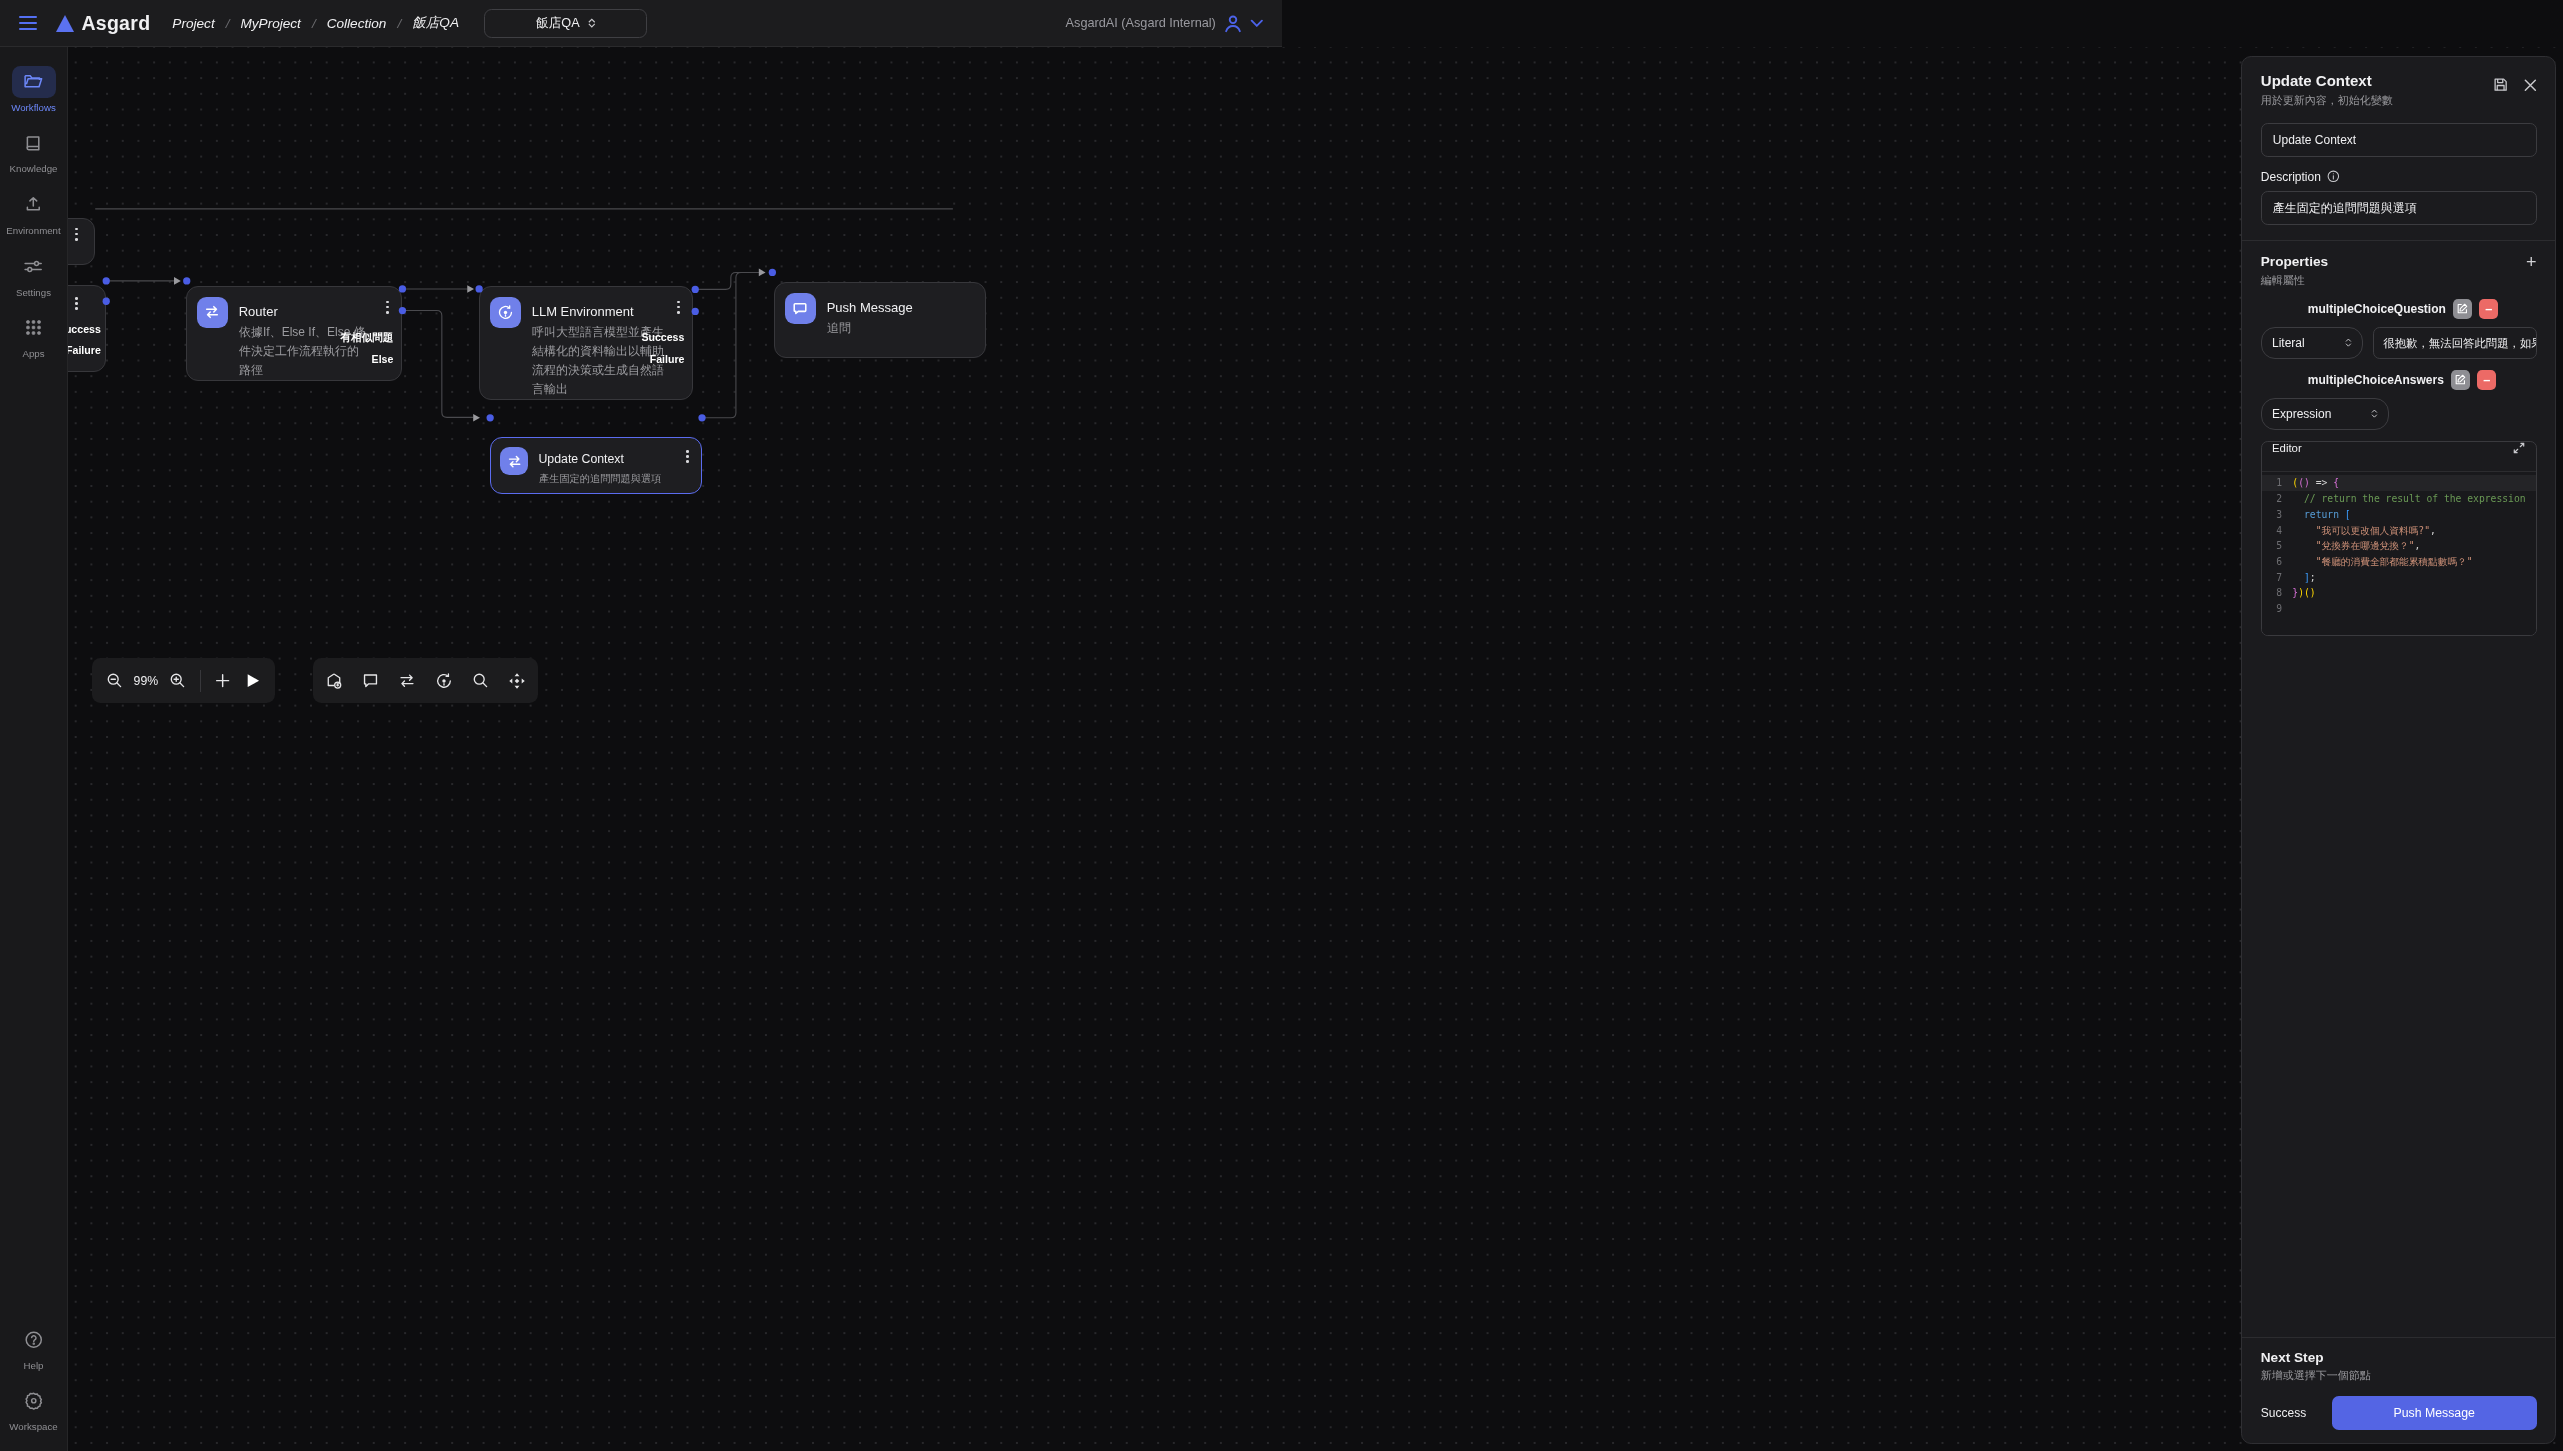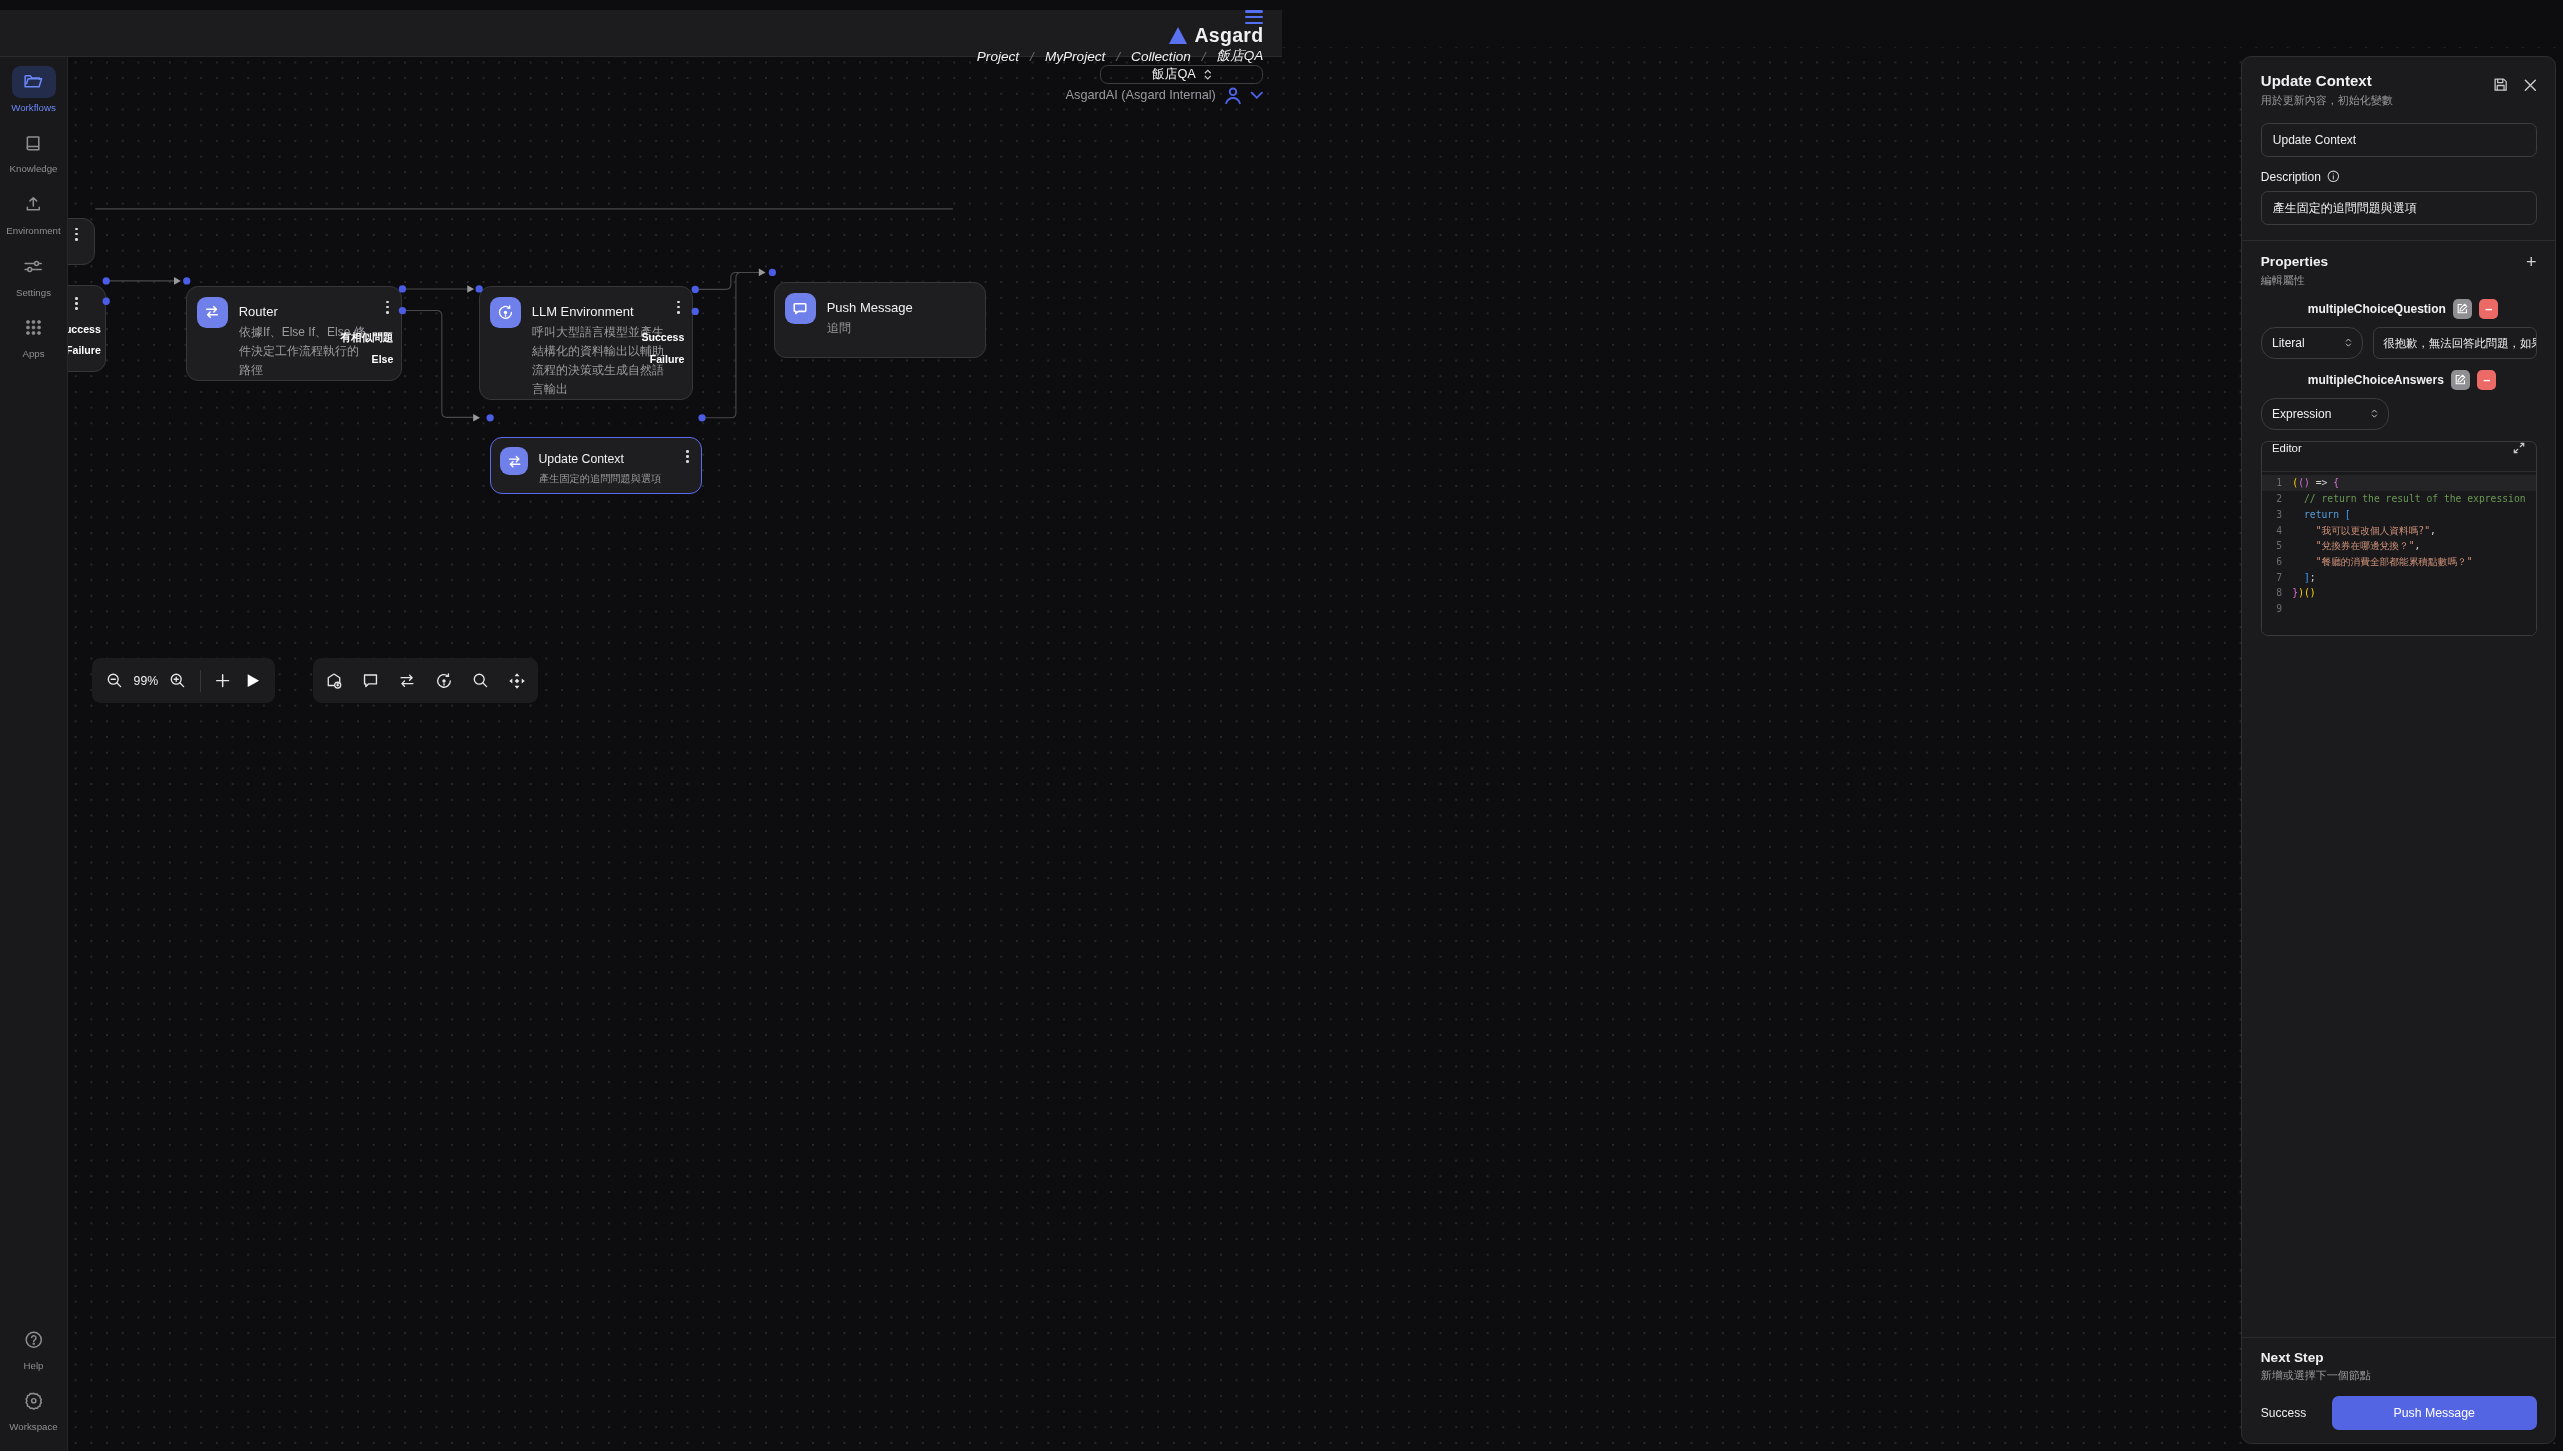--- a/index.html
+++ b/index.html
@@ -1,21 +1,21 @@
 <!DOCTYPE html>
 <html style="font-size:13.6px"><head>
 <meta charset="utf-8">
 <style>
   * { margin:0; padding:0; box-sizing:border-box; }
   html,body { width:1282px; height:726px; overflow:hidden; background:#0d0d0f;
     font-family:"Liberation Sans", sans-serif; color:#f0f0f2; }
 
   
-  .topbar { position:absolute; left:0; top:10px; width:1282px; height:47px; background:#1c1c1e;
-    border-bottom:0.8px solid #2a2a2c; display:flex; align-items:flex-end; padding:0 18.6px; z-index:40;flex-direction:column; }
+  .topbar { position:absolute; left:0; top:0; width:1282px; height:47px; background:#1c1c1e;
+    border-bottom:0.8px solid #2a2a2c; display:flex; align-items:center; padding:0 18.6px; z-index:40; }
   .hamburger { display:flex; flex-direction:column; gap:3.4px; width:18.6px; cursor:pointer; }
   .hamburger span { height:2.5px; border-radius:1.7px; background:#5470f4; }
   .logo { display:flex; align-items:center; gap:7.6px; margin-left:18.6px; }
   .logo-tri { width:0; height:0; border-left:9.3px solid transparent; border-right:9.3px solid transparent;
     border-bottom:17px solid #5b72f0; }
   .logo-text { font-size:19.5px; font-weight:bold; letter-spacing:0.3px; }
   .crumbs { display:flex; align-items:center; gap:11px; margin-left:22px; font-size:13.6px;font-style:italic; }
   .crumbs .sep { color:#6a6a6e; }
   .wf-select { margin-left:25.4px; width:163px; height:29px; border:0.8px solid #3f3f43; border-radius:7.6px;
     display:flex; align-items:center; justify-content:center; gap:8.5px; font-size:12.7px; cursor:pointer; }

